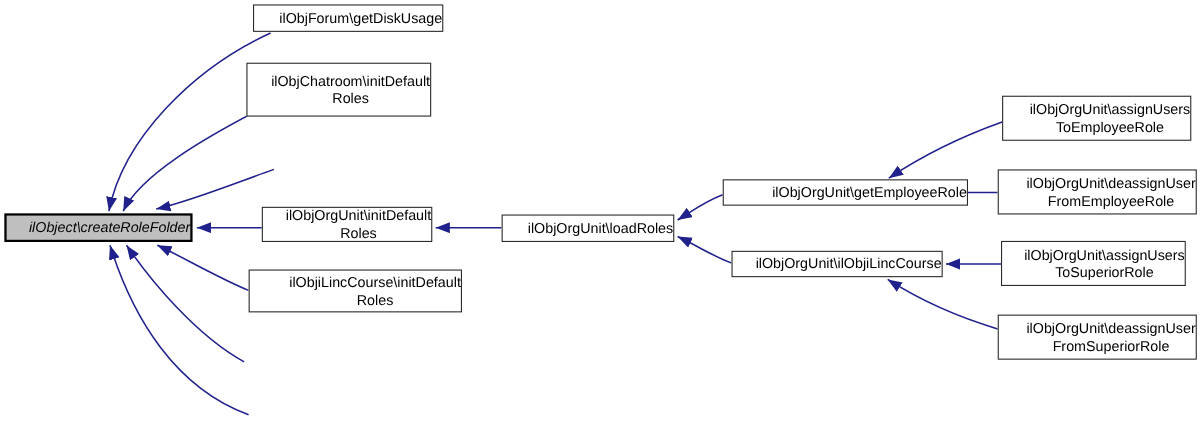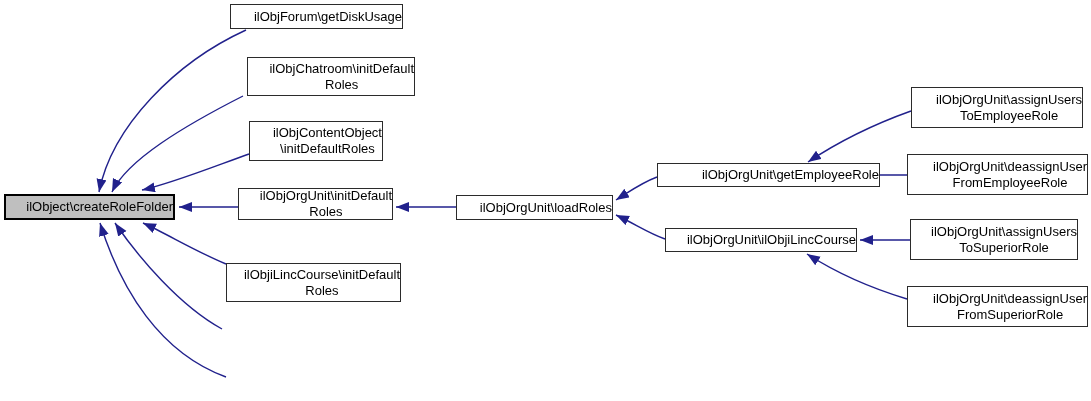--- a/index.html
+++ b/index.html
@@ -36,20 +36,21 @@
   }
   .node > span {
     white-space: pre-line;
     text-align: center;
     display: block;
   }
   .node.root {
     background: #bfbfbf;
     border: 2px solid #000000;
     cursor: default;
+    font-style: italic;
   }
 </style>
 </head>
 <body>
 
 <div class="canvas">
 
   <svg class="edge-layer" viewBox="0 0 1091 401" xmlns="http://www.w3.org/2000/svg">
     <defs>
       <marker id="arrowhead" markerUnits="userSpaceOnUse" markerWidth="14" markerHeight="11" refX="13" refY="5" orient="auto">
@@ -73,36 +74,32 @@
   </svg>
 
   <div class="node root" style="left:4px; top:194px; width:171px; height:26px">
     <span>ilObject\createRoleFolder</span>
   </div>
 
   <div class="node" style="left:230px; top:4px; width:173px; height:25px">
     <span>ilObjForum\getDiskUsage</span>
   </div>
 
-  <div class="node" style="left:247px; top:57px; width:168px; height:39px">
+  <div class="node" style="left:224px; top:57px; width:168px; height:49px">
     <span>ilObjChatroom\initDefault
 Roles</span>
   </div>
 
-  <div class="node" style="left:249px; top:121px; width:134px; height:40px">
-    <span>ilObjContentObject
-\initDefaultRoles</span>
-  </div>
 
   <div class="node" style="left:238px; top:188px; width:155px; height:32px">
     <span>ilObjOrgUnit\initDefault
 Roles</span>
   </div>
 
-  <div class="node" style="left:226px; top:263px; width:175px; height:39px">
+  <div class="node" style="left:226px; top:245px; width:194px; height:39px">
     <span>ilObjiLincCourse\initDefault
 Roles</span>
   </div>
 
 
 
   <div class="node" style="left:456px; top:195px; width:157px; height:25px">
     <span>ilObjOrgUnit\loadRoles</span>
   </div>
 

